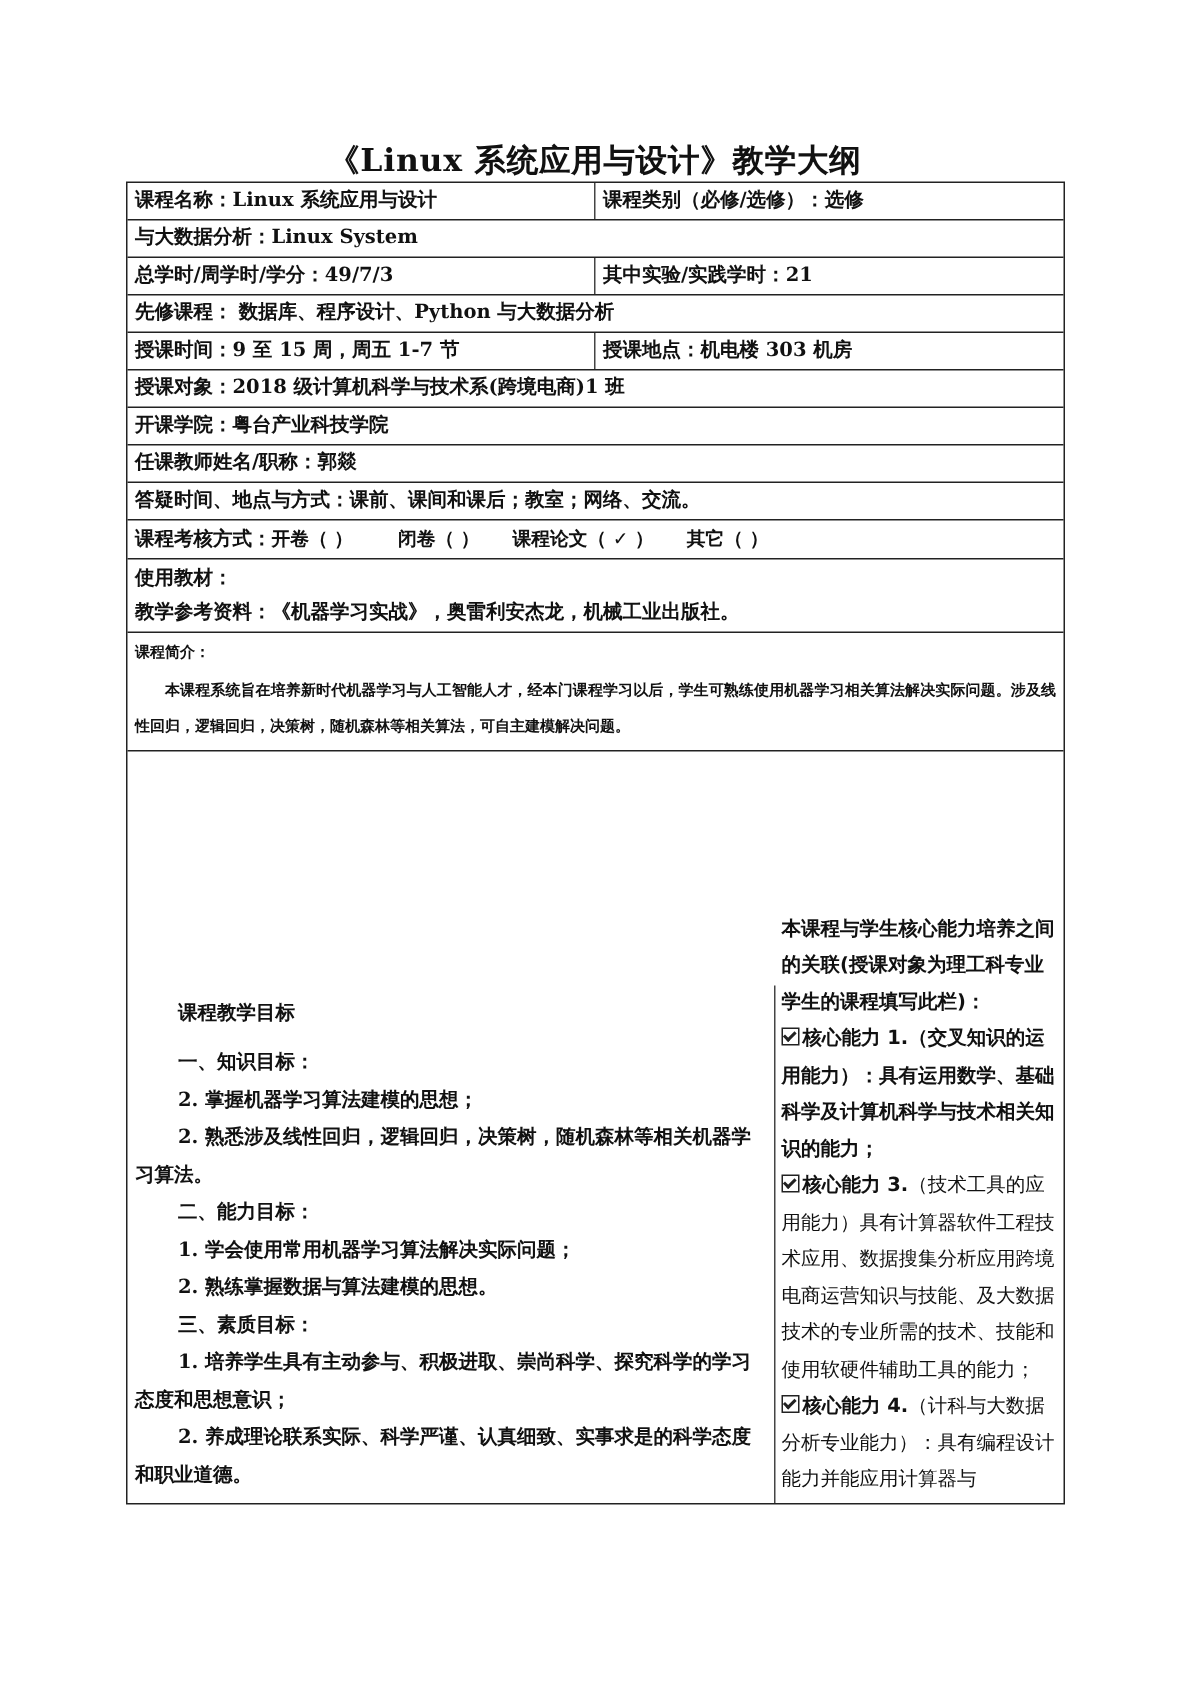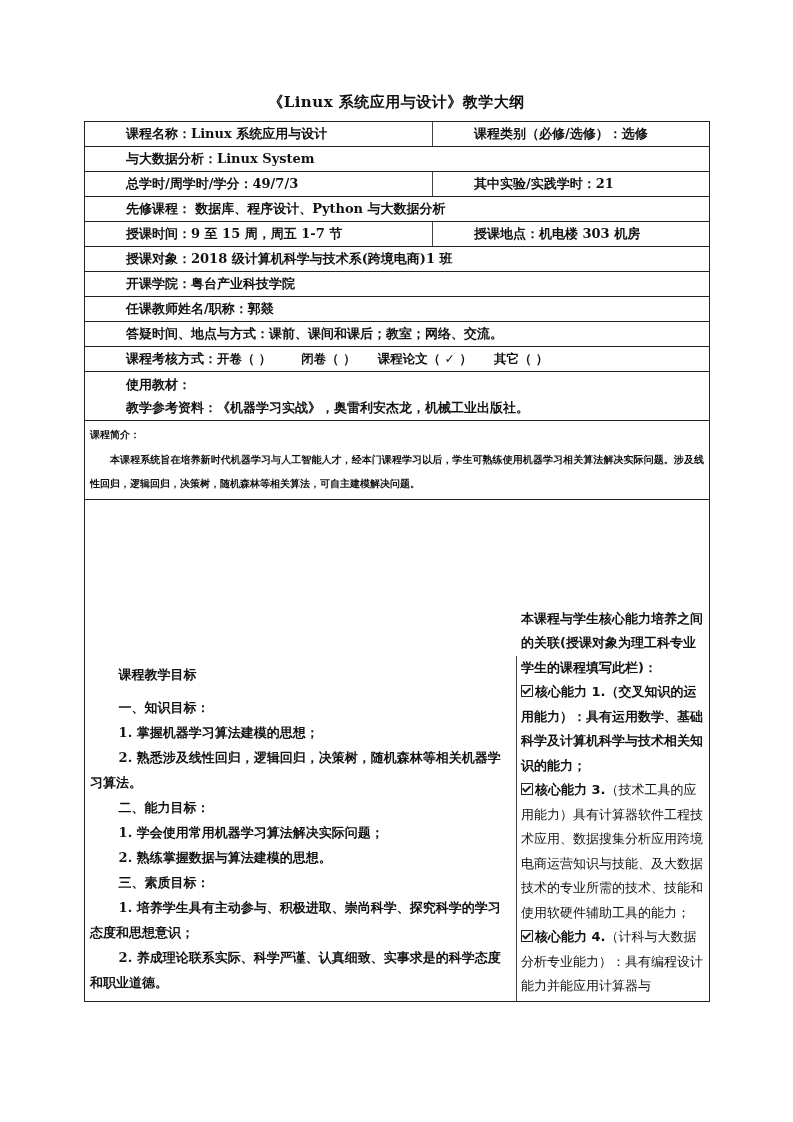--- a/index.html
+++ b/index.html
@@ -1,21 +1,21 @@
 <!DOCTYPE html>
 <html><head>
 <meta charset="utf-8">
 <style>
   html, body { margin: 0; padding: 0; background: #ffffff; }
   body { width: 793px; height: 1122px; position: relative; font-family: "DejaVu Serif", "Liberation Serif", serif; color: #111; }
-  .title { position: absolute; top: 93px; left: 0; width: 793px; text-align: center; font-size: 15px; font-weight: bold; letter-spacing: 0.5px; }
+  .title { position: absolute; top: 93px; left: 0; width: 793px; text-align: center; font-size: 21px; font-weight: bold; letter-spacing: 0.5px; }
   .tbl { position: absolute; left: 84px; top: 121px; width: 626px; border: 1px solid #222; box-sizing: border-box; }
   .row { display: flex; border-bottom: 1px solid #222; box-sizing: border-box; }
   .row.last { border-bottom: none; align-items: flex-end; }
-  .cell { padding: 0 5px; font-size: 13px; line-height: 24px; box-sizing: border-box; white-space: nowrap; overflow: hidden; margin-left: 36px; }
+  .cell { padding: 0 5px; font-size: 13px; line-height: 24px; box-sizing: border-box; white-space: nowrap; overflow: hidden; }
   .cell.left { width: 312px; border-right: 1px solid #444; }
   .cell.full { width: 100%; }
   .lbl { font-weight: bold; }
   .val { font-weight: bold; }
   .normal { font-weight: bold; font-family: "DejaVu Sans", sans-serif; font-size: 12.5px; }
   .gap { display: inline-block; }
   .intro { padding: 2px 5px 2px 5px; font-size: 10px; line-height: 24.5px; white-space: normal; }
   .intro .para { text-indent: 2em; font-weight: bold; text-align: justify; }
   .bottom { display: flex; height: 501px; }
   .goals { width: 432px; border-right: 1px solid #444; box-sizing: border-box; padding: 6px 5px; font-size: 13px; line-height: 25px; font-weight: bold; }
@@ -115,21 +115,21 @@
       <div class="lbl">课程简介：</div>
       <div class="para">本课程系统旨在培养新时代机器学习与人工智能人才，经本门课程学习以后，学生可熟练使用机器学习相关算法解决实际问题。涉及线性回归，逻辑回归，决策树，随机森林等相关算法，可自主建模解决问题。</div>
     </div>
   </div>
 
   <div class="row last bottom">
     <div class="goals">
       <div class="heading">课程教学目标</div>
       <div class="spacer"></div>
       <div class="heading">一、知识目标：</div>
-      <div class="ind">1. 掌握机器学习算法建模的思想；</div>
+      <div class="ind">2. 掌握机器学习算法建模的思想；</div>
       <div class="ind">2. 熟悉涉及线性回归，逻辑回归，决策树，随机森林等相关机器学习算法。</div>
       <div class="heading">二、能力目标：</div>
       <div class="ind">1. 学会使用常用机器学习算法解决实际问题；</div>
       <div class="ind">2. 熟练掌握数据与算法建模的思想。</div>
       <div class="heading">三、素质目标：</div>
       <div class="ind">1. 培养学生具有主动参与、积极进取、崇尚科学、探究科学的学习态度和思想意识；</div>
       <div class="ind">2. 养成理论联系实际、科学严谨、认真细致、实事求是的科学态度和职业道德。</div>
     </div>
     <div class="ability">
       <div class="bold">本课程与学生核心能力培养之间的关联(授课对象为理工科专业学生的课程填写此栏)：</div>

